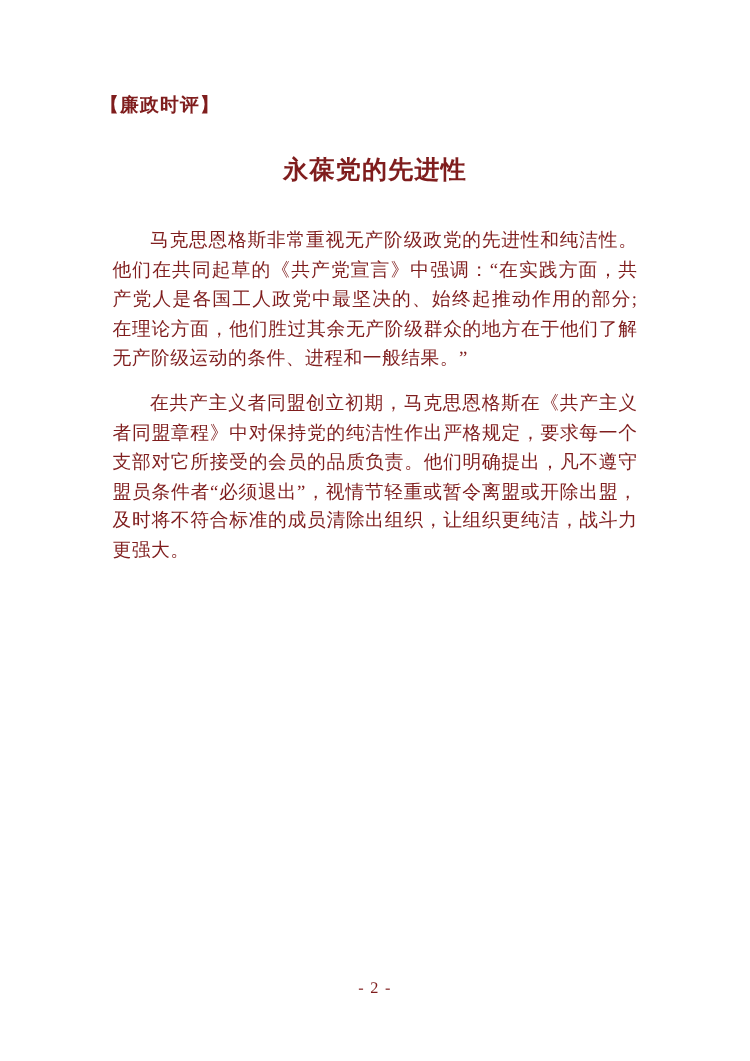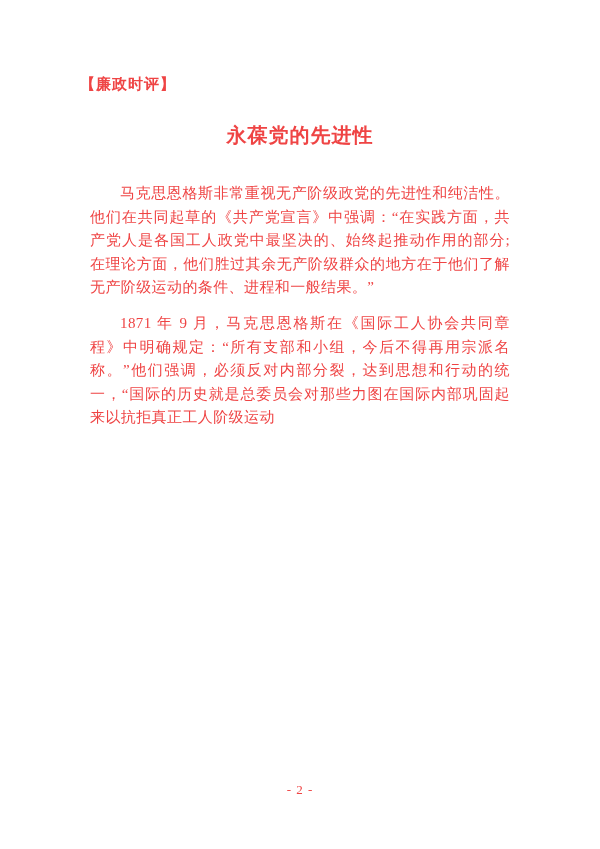--- a/index.html
+++ b/index.html
@@ -7,21 +7,21 @@
     padding: 0;
     background: #ffffff;
   }
   .page {
     position: relative;
     width: 600px;
     height: 849px;
     background: #ffffff;
     overflow: hidden;
     font-family: "Liberation Serif", "DejaVu Serif", serif;
-    color: #ef4444;
+    color: #7f1d1d;
   }
   .section-header {
     position: absolute;
     top: 75px;
     left: 80px;
     font-size: 15px;
     font-weight: bold;
     letter-spacing: 1px;
   }
   .doc-title {
@@ -64,17 +64,17 @@
 </head>
 <body>
 
 <div class="page">
   <div class="section-header">【廉政时评】</div>
 
   <h1 class="doc-title">永葆党的先进性</h1>
 
   <div class="doc-body">
     <p>马克思恩格斯非常重视无产阶级政党的先进性和纯洁性。他们在共同起草的《共产党宣言》中强调：“在实践方面，共产党人是各国工人政党中最坚决的、始终起推动作用的部分;在理论方面，他们胜过其余无产阶级群众的地方在于他们了解无产阶级运动的条件、进程和一般结果。”</p>
-    <p>1871 年 9 月，马克思恩格斯在《国际工人协会共同章程》中明确规定：“所有支部和小组，今后不得再用宗派名称。”他们强调，必须反对内部分裂，达到思想和行动的统一，“国际的历史就是总委员会对那些力图在国际内部巩固起来以抗拒真正工人阶级运动</p>
+    <p>在共产主义者同盟创立初期，马克思恩格斯在《共产主义者同盟章程》中对保持党的纯洁性作出严格规定，要求每一个支部对它所接受的会员的品质负责。他们明确提出，凡不遵守盟员条件者“必须退出”，视情节轻重或暂令离盟或开除出盟，及时将不符合标准的成员清除出组织，让组织更纯洁，战斗力更强大。</p>
   </div>
 
   <div class="page-footer">- 2 -</div>
 </div>
 
 </body></html>

